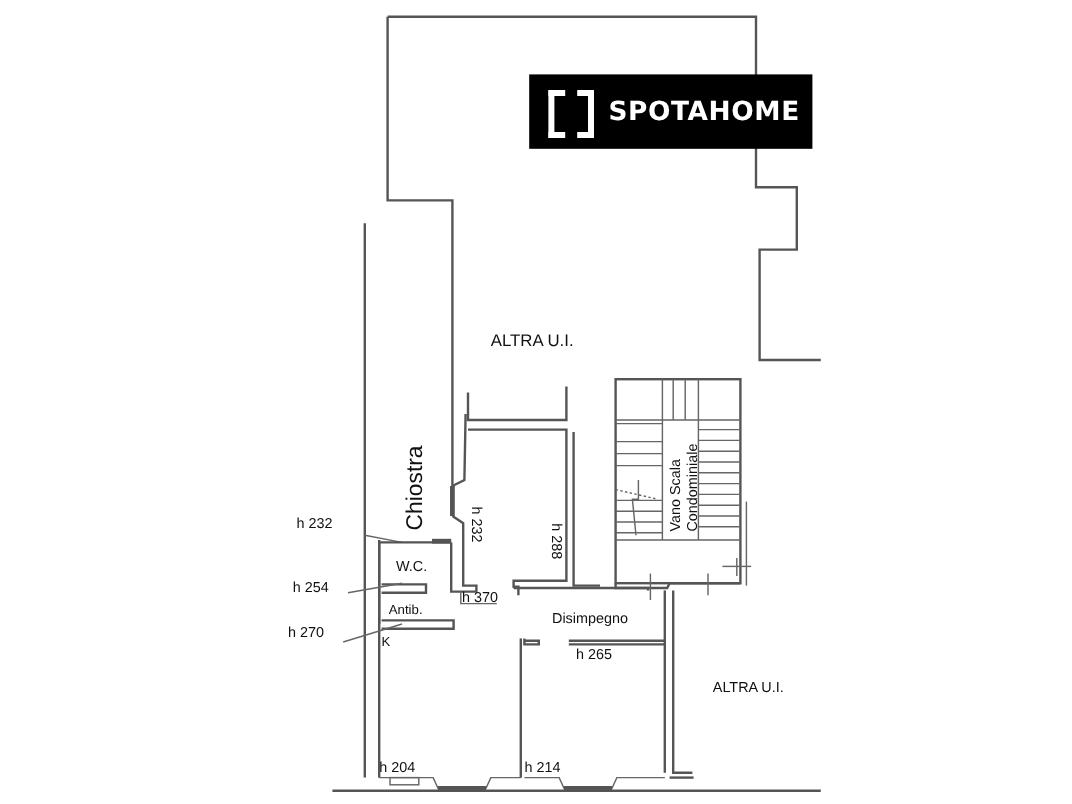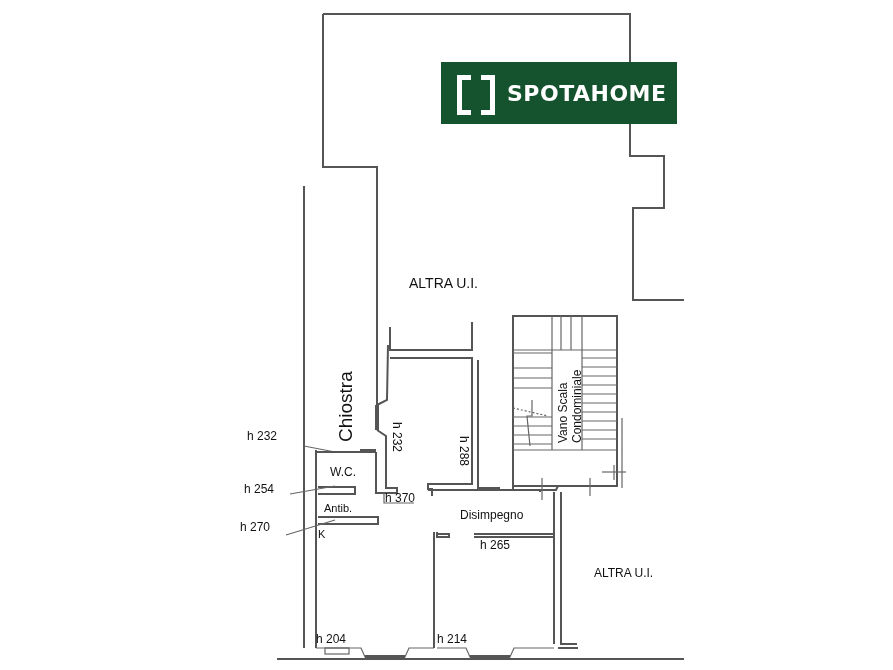--- a/index.html
+++ b/index.html
@@ -2,21 +2,21 @@
 <html><head>
   <meta charset="utf-8">
   <style>
     html, body { margin: 0; padding: 0; background: #ffffff; }
     body { width: 893px; height: 670px; overflow: hidden; position: relative; font-family: "Liberation Sans", sans-serif; }
     #plan { position: absolute; left: 0; top: 0; }
     .wall { stroke: #555555; stroke-width: 2; fill: none; }
     .thin { stroke: #666666; stroke-width: 1.2; fill: none; }
     .win { stroke: #555555; stroke-width: 4; fill: none; }
     .lbl { fill: #111111; font-family: "Liberation Sans", sans-serif; }
-    .logo { position: absolute; left: 441px; top: 62px; width: 236px; height: 62px; background: #14532d; display: flex; align-items: center; }
+    .logo { position: absolute; left: 441px; top: 62px; width: 236px; height: 62px; background: #000000; display: flex; align-items: center; }
     .logo-mark { position: relative; width: 38px; height: 36px; margin-left: 16px; }
     .logo-mark .bl, .logo-mark .br { position: absolute; top: 0; width: 9px; height: 30px; border: 5px solid #ffffff; }
     .logo-mark .bl { left: 0; border-right: none; }
     .logo-mark .br { right: 0; border-left: none; }
     .logo-text { color: #ffffff; font-weight: bold; font-size: 22px; margin-left: 12px; letter-spacing: 0.5px; font-family: "DejaVu Sans", sans-serif; }
   </style>
 </head>
 <body>
 
 <svg id="plan" width="893" height="670" viewBox="0 0 893 670">

